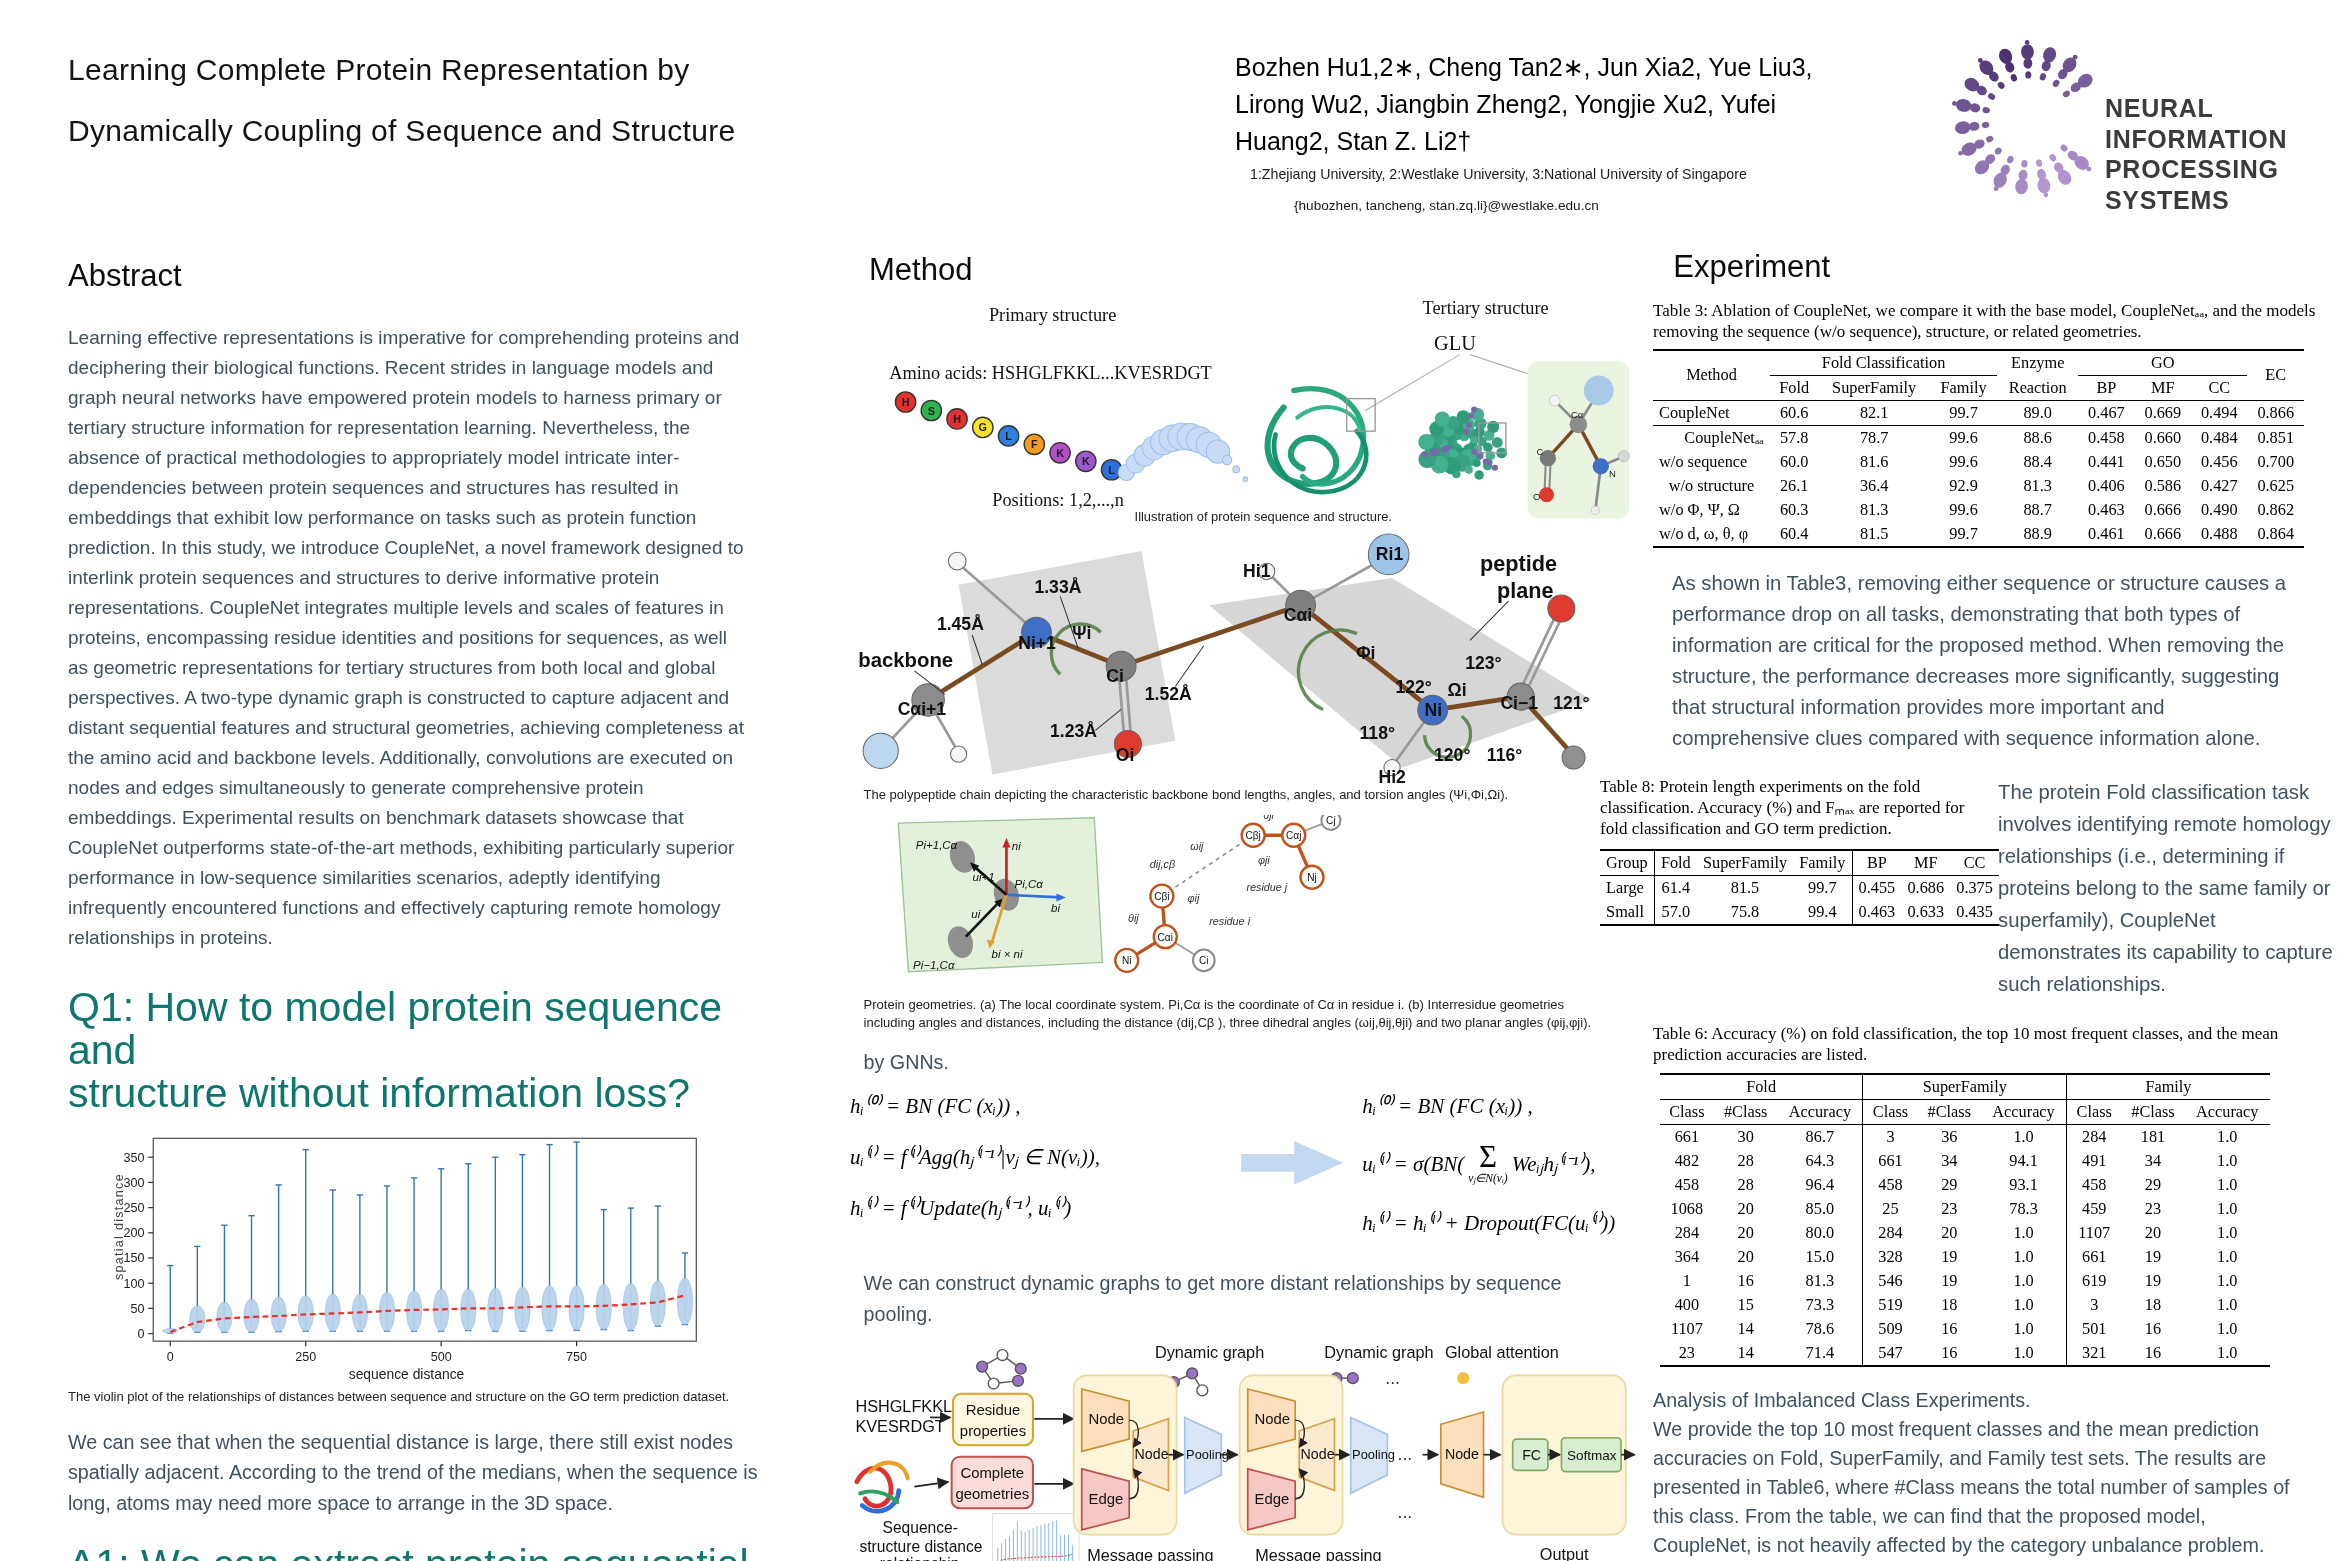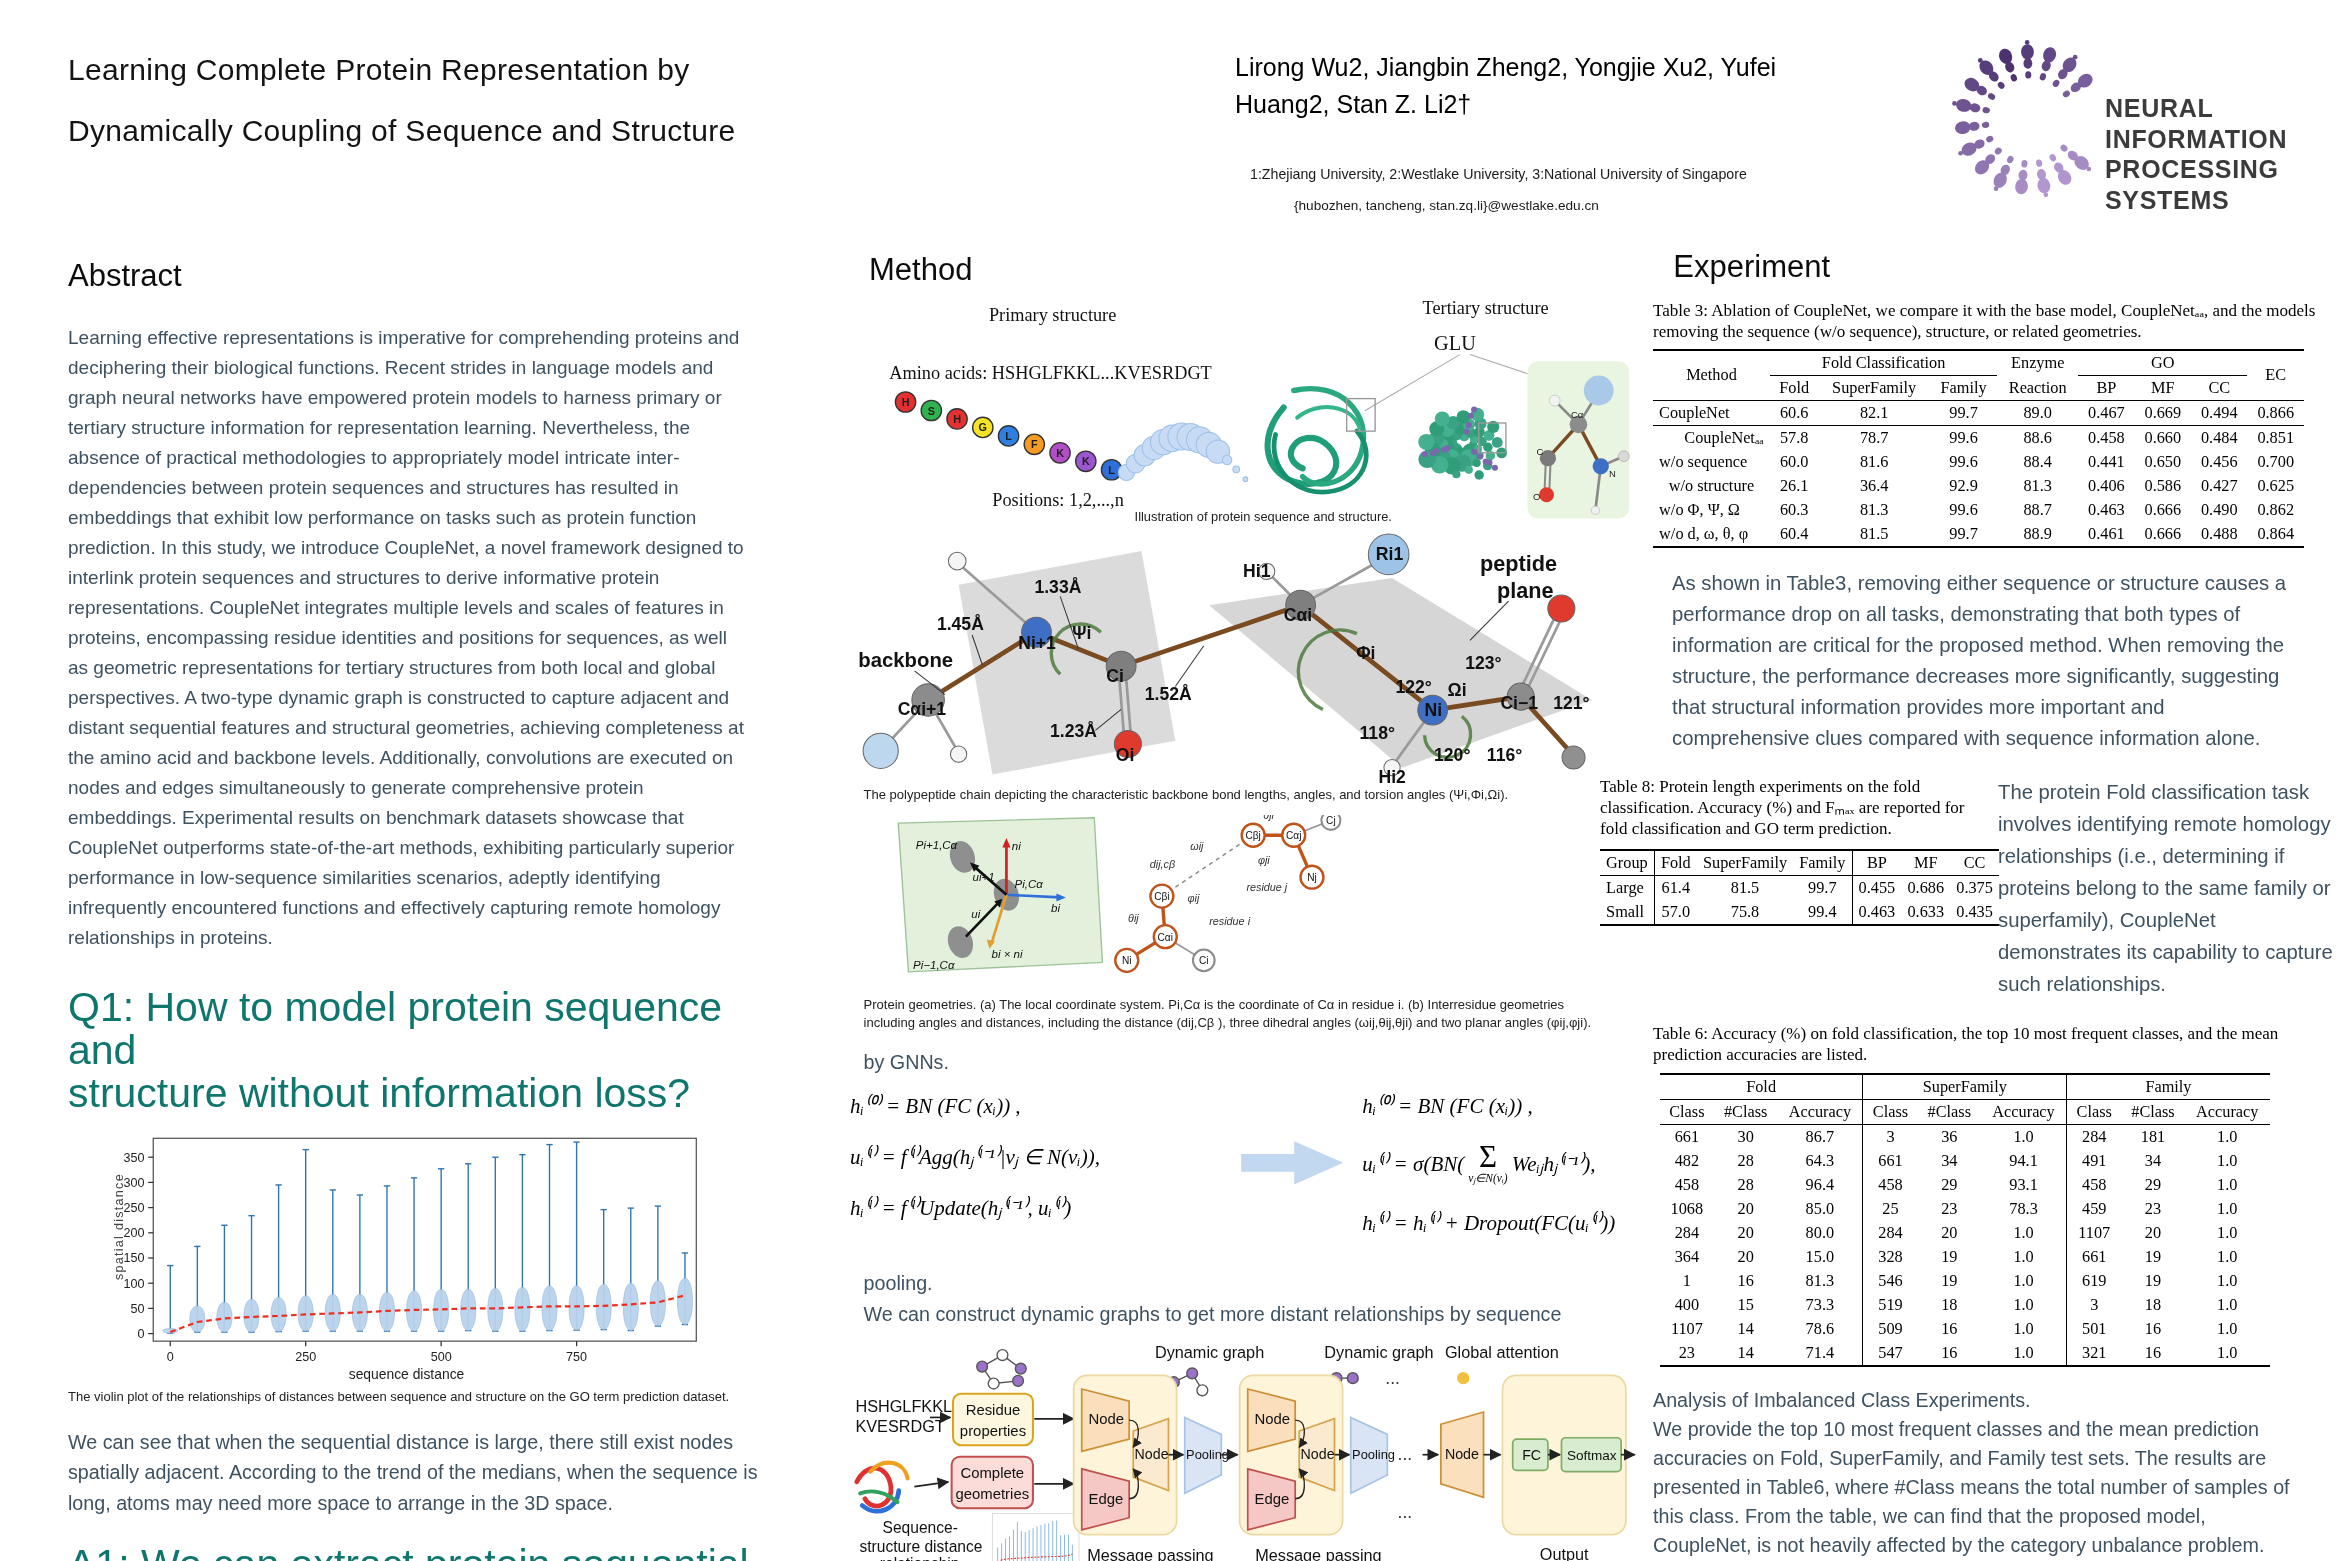--- a/index.html
+++ b/index.html
@@ -45,20 +45,21 @@
 </head>
 <body>
 
 <div id="poster">
 
   <div id="title" class="abs">
     <div>Learning Complete Protein Representation by</div>
     <div>Dynamically Coupling of Sequence and Structure</div>
   </div>
   <div id="authors" class="abs">
+    <div>Bozhen Hu1,2∗, Cheng Tan2∗, Jun Xia2, Yue Liu3,</div>
     <div>Lirong Wu2, Jiangbin Zheng2, Yongjie Xu2, Yufei</div>
     <div>Huang2, Stan Z. Li2†</div>
   </div>
   <div id="affil" class="abs">1:Zhejiang University, 2:Westlake University, 3:National University of Singapore</div>
   <div id="email" class="abs">{hubozhen, tancheng, stan.zq.li}@westlake.edu.cn</div>
 
   <div id="logo" class="abs">
     <svg id="logo-svg" width="159" height="169" viewBox="0 0 235 250">
         <ellipse cx="199.9152044288992" cy="64.64235636489539" rx="11.5" ry="9.43" transform="rotate(-35 199.9152044288992 64.64235636489539)" fill="#785e9a"></ellipse>
         <ellipse cx="185.98961967598632" cy="74.39315578286318" rx="8" ry="6.56" transform="rotate(-35 185.98961967598632 74.39315578286318)" fill="#785e9a"></ellipse>
@@ -592,22 +593,22 @@
             <span class="sigma">Σ</span>
             <span class="sum-limit">vⱼ∈N(vᵢ)</span>
           </span>
           <span>Weᵢⱼhⱼ⁽ˡ⁻¹⁾),</span>
         </div>
         <div class="fline">hᵢ⁽ˡ⁾ = hᵢ⁽ˡ⁾ + Dropout(FC(uᵢ⁽ˡ⁾))</div>
       </div>
     </div>
 
     <div class="para" style="margin-top:9.5px;margin-left:13.6px;">
+      <div>We can construct dynamic graphs to get more distant relationships by sequence</div>
       <div>pooling.</div>
-      <div>We can construct dynamic graphs to get more distant relationships by sequence</div>
     </div>
 
     
     <svg id="pipeline" width="786" height="234" viewBox="0 0 1160 345" style="margin-top:6.8px;">
       <defs>
         <marker id="arr" viewBox="0 0 10 10" refX="9" refY="5" markerWidth="7" markerHeight="7" orient="auto">
             <path d="M0,0 L10,5 L0,10 z" fill="#222"></path>
           </marker>
       </defs>
       <text x="450" y="32" font-size="24" fill="#111">Dynamic graph</text>

